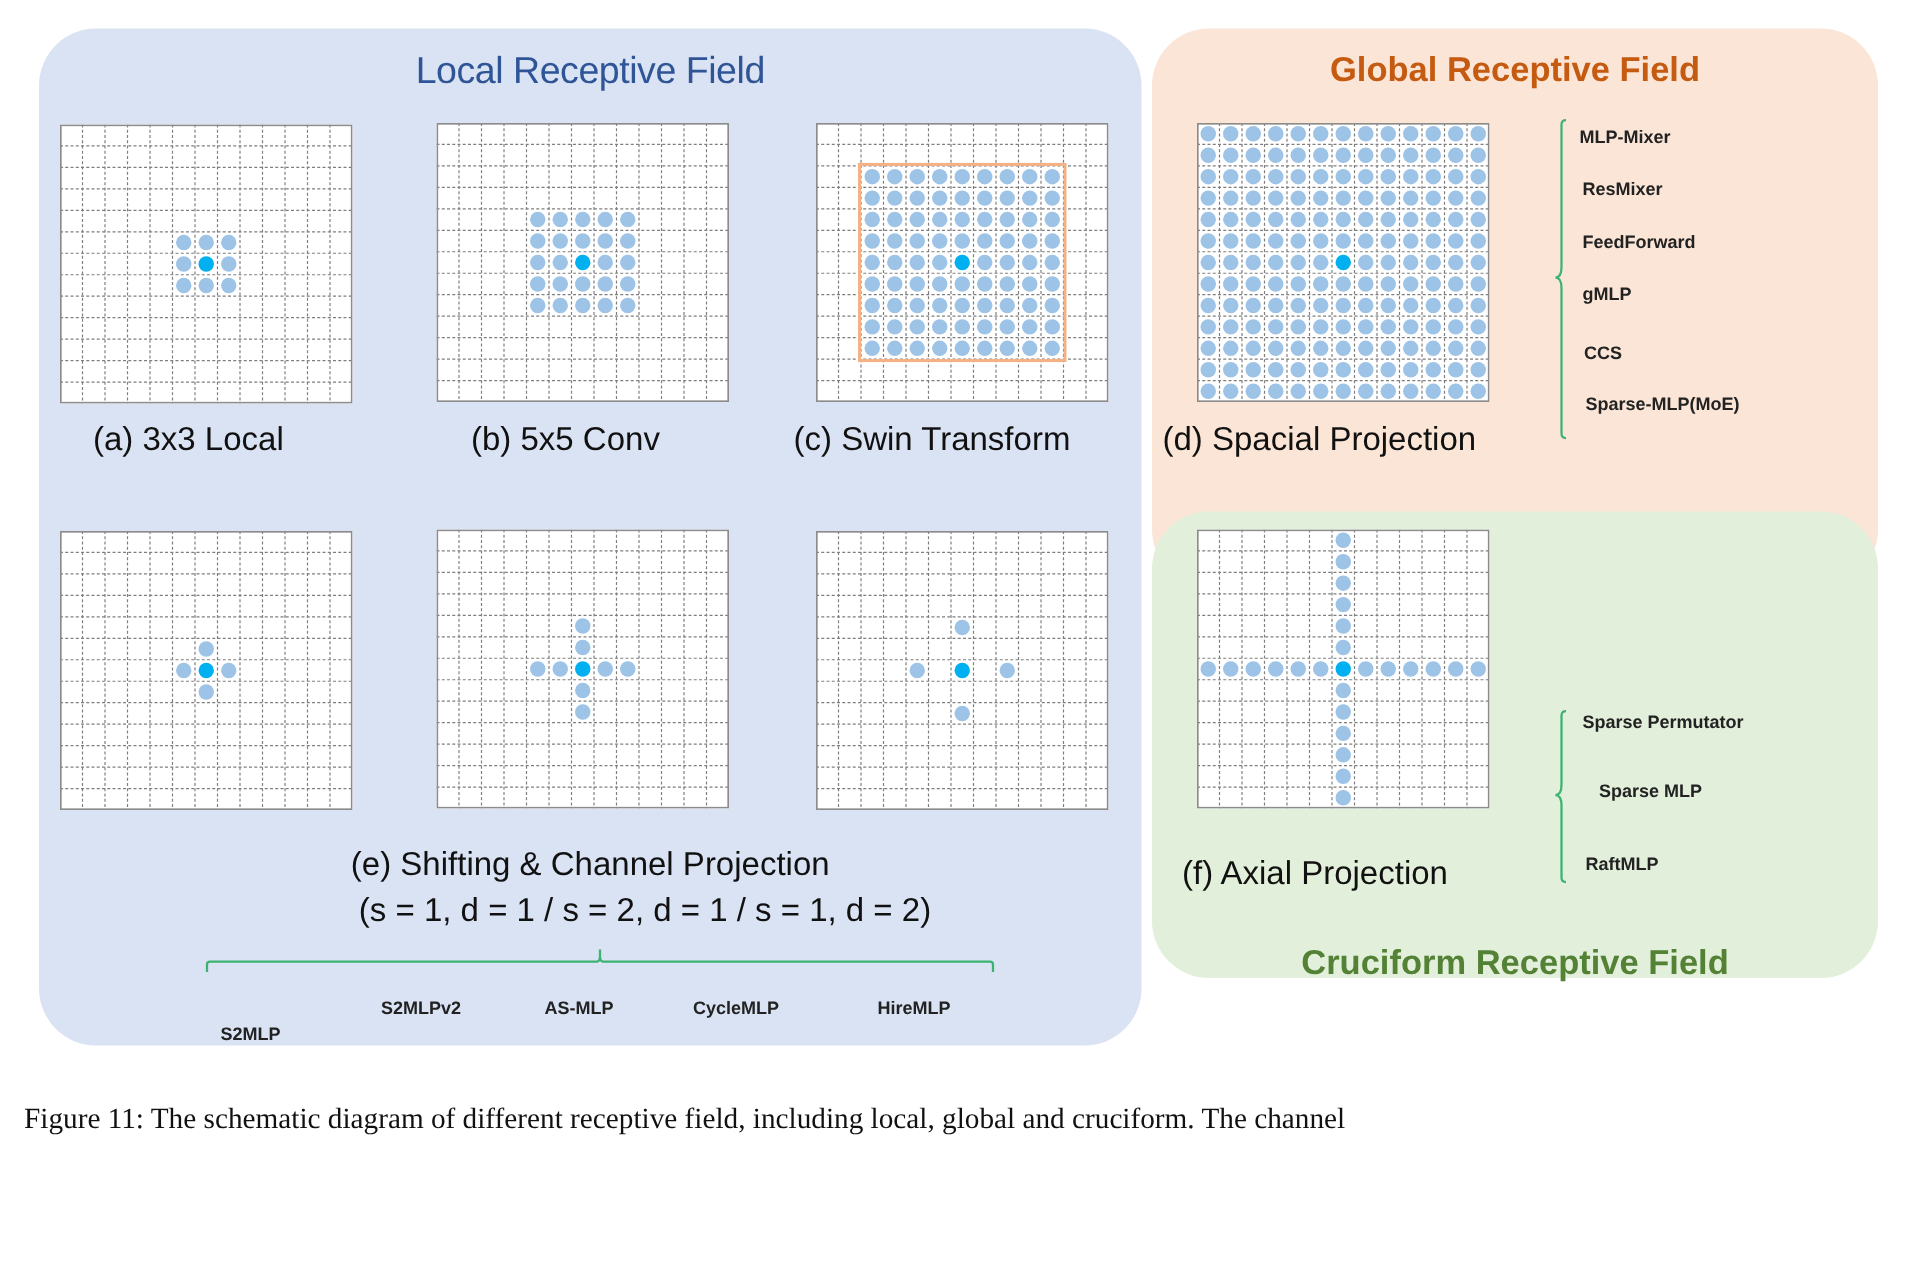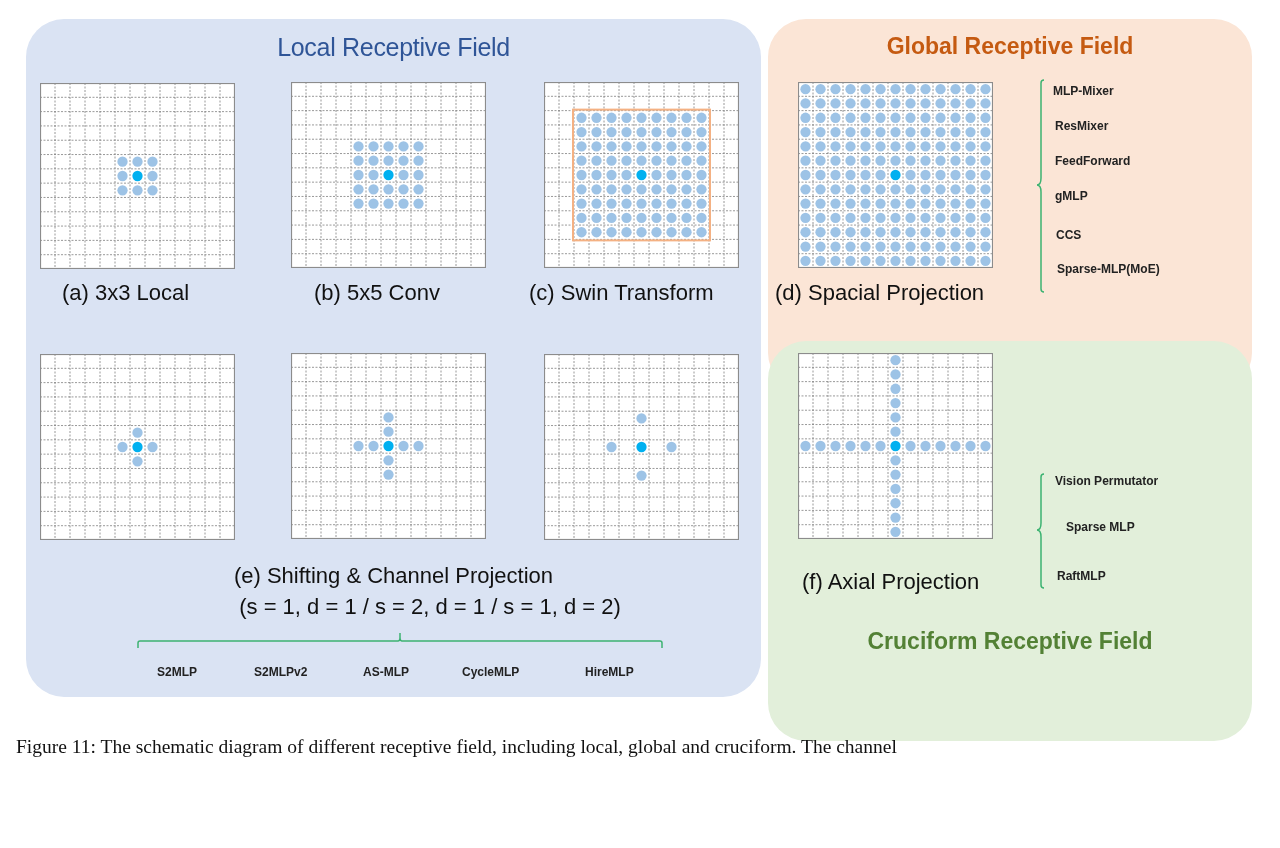--- a/index.html
+++ b/index.html
@@ -1,20 +1,20 @@
 <!DOCTYPE html>
 <html><head>
 <meta charset="utf-8">
 <style>
   html, body { margin:0; padding:0; background:#ffffff; }
   body { width:1280px; height:848px; position:relative; overflow:hidden; font-family:"Liberation Sans", sans-serif; }
   .panel { position:absolute; border-radius:38px; }
   #panel-local { left:26px; top:19px; width:735px; height:678px; background:#dae3f3; }
   #panel-global { left:768px; top:19px; width:484px; height:372px; background:#fbe5d6; }
-  #panel-cruci { left:768px; top:341px; width:484px; height:400px; background:#e2efda; }
+  #panel-cruci { left:768px; top:341px; width:484px; height:311px; background:#e2efda; }
   .ptitle { position:absolute; font-size:23px; font-weight:bold; white-space:nowrap; }
   #title-local { left:0; width:735px; top:14px; text-align:center; color:#2f5597; font-family:"Liberation Sans Narrow","Liberation Sans", sans-serif; font-weight:normal; font-size:25px; letter-spacing:-0.3px; }
   #title-global { left:0; width:484px; top:14px; text-align:center; color:#c55a11; }
   #title-cruci { left:0; width:484px; top:287px; text-align:center; color:#538135; }
   .grid { position:absolute; background:#ffffff; }
   .grid svg { display:block; }
   .cap { position:absolute; font-size:22px; color:#111; white-space:nowrap; }
   .list-item { position:absolute; font-size:12px; font-weight:bold; color:#222; white-space:nowrap; }
   .caption { position:absolute; left:16px; top:734px; width:1250px; font-family:"Liberation Serif", serif; font-size:19.5px; line-height:26px; color:#111; }
   .caption span { display:block; white-space:nowrap; }
@@ -591,46 +591,46 @@
       <circle cx="97.5" cy="150.23076923076923" r="5.150769230769231" fill="#9dc3e6"></circle>
       <circle cx="97.5" cy="164.53846153846155" r="5.150769230769231" fill="#9dc3e6"></circle>
       <circle cx="97.5" cy="178.84615384615387" r="5.150769230769231" fill="#9dc3e6"></circle>
     </svg>
   </div>
 
 <div class="cap" style="left:62px; top:280px;">(a) 3x3 Local</div>
 <div class="cap" style="left:314px; top:280px;">(b) 5x5 Conv</div>
 <div class="cap" style="left:529px; top:280px;">(c) Swin Transform</div>
 <div class="cap" style="left:775px; top:280px;">(d) Spacial Projection</div>
-<div class="cap" style="left:788px; top:569px;margin-left:14px;">(f) Axial Projection</div>
+<div class="cap" style="left:788px; top:569px;">(f) Axial Projection</div>
 
 <div class="cap" style="left:26px; width:735px; text-align:center; top:563px; font-family:'Liberation Sans Narrow','Liberation Sans',sans-serif;">(e) Shifting &amp; Channel Projection</div>
 <div class="cap" style="left:26px; width:808px; text-align:center; top:594px; font-family:'Liberation Sans Narrow','Liberation Sans',sans-serif;">(s = 1, d = 1 / s = 2, d = 1 / s = 1, d = 2)</div>
 
 <svg style="position:absolute; left:136px; top:632px;" width="528" height="20">
   <path d="M2,16 L2,11 Q2,9 4,9 L262,9 Q264,9 264,5 L264,1 M264,5 Q264,9 266,9 L524,9 Q526,9 526,11 L526,16" fill="none" stroke="#3cb371" stroke-width="1.5"></path>
 </svg>
-<div class="list-item" style="left:147px; top:665px;margin-left:10px;">S2MLP</div>
+<div class="list-item" style="left:147px; top:682px;">S2MLP</div>
 <div class="list-item" style="left:254px; top:665px;">S2MLPv2</div>
 <div class="list-item" style="left:363px; top:665px;">AS-MLP</div>
 <div class="list-item" style="left:462px; top:665px;">CycleMLP</div>
 <div class="list-item" style="left:585px; top:665px;">HireMLP</div>
 
 <svg style="position:absolute; left:1036px; top:78px;" width="14" height="216">
   <path d="M8,2 Q5,2 5,5 L5,100 Q5,107 1,107 Q5,107 5,114 L5,211 Q5,214 8,214" fill="none" stroke="#3cb371" stroke-width="1.5"></path>
 </svg>
 <div class="list-item" style="left:1053px; top:84px;">MLP-Mixer</div>
 <div class="list-item" style="left:1055px; top:119px;">ResMixer</div>
 <div class="list-item" style="left:1055px; top:154px;">FeedForward</div>
 <div class="list-item" style="left:1055px; top:189px;">gMLP</div>
 <div class="list-item" style="left:1056px; top:228px;">CCS</div>
 <div class="list-item" style="left:1057px; top:262px;">Sparse-MLP(MoE)</div>
 
 <svg style="position:absolute; left:1036px; top:472px;" width="14" height="118">
   <path d="M8,2 Q5,2 5,5 L5,51 Q5,58 1,58 Q5,58 5,65 L5,113 Q5,116 8,116" fill="none" stroke="#3cb371" stroke-width="1.5"></path>
 </svg>
-<div class="list-item" style="left:1055px; top:474px;">Vision Permutator</div>
+<div class="list-item" style="left:1055px; top:474px;">Sparse Permutator</div>
 <div class="list-item" style="left:1056px; top:520px;margin-left:10px;">Sparse MLP</div>
 <div class="list-item" style="left:1057px; top:569px;">RaftMLP</div>
 
 <div class="caption">
   <span>Figure 11:  The schematic diagram of different receptive field, including local, global and cruciform. The channel</span>
 </div>
 
 </body></html>

